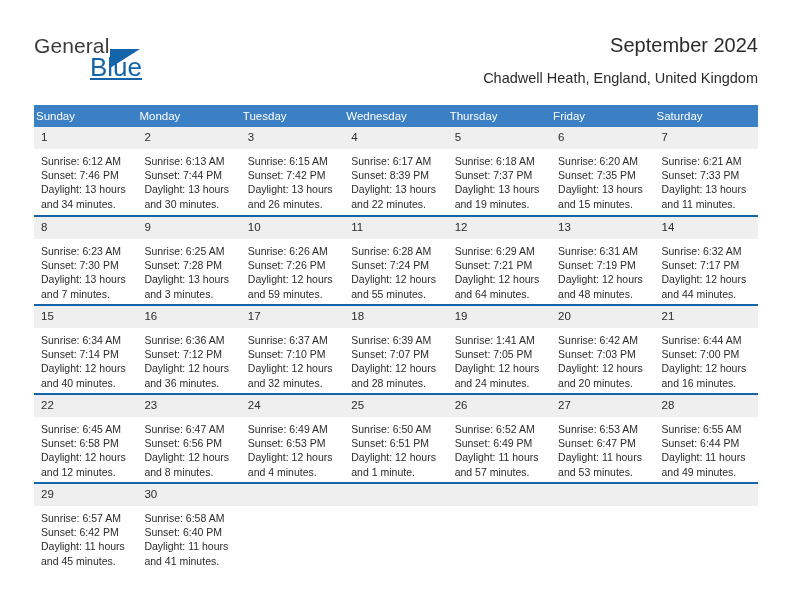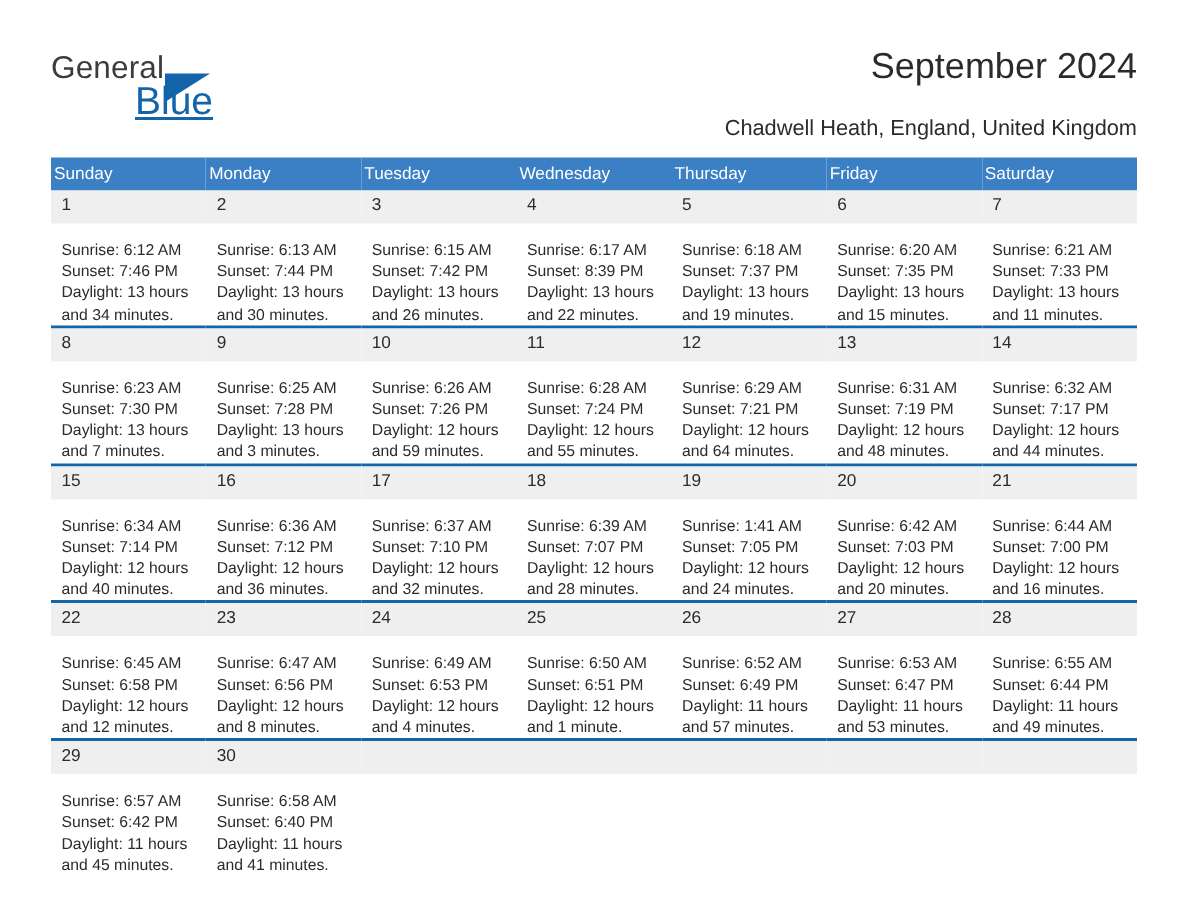--- a/index.html
+++ b/index.html
@@ -68,28 +68,28 @@
     border-bottom: 19px solid transparent;
   }
 
   .title-block {
     position: absolute;
     right: 34px;
     top: 28px;
     text-align: right;
   }
   .month-title {
-    font-size: 24px;
+    font-size: 20px;
     font-weight: normal;
     color: #2b2b2b;
     line-height: 34px;
     white-space: nowrap;
   }
   .location-title {
-    margin-top: 15px;
+    margin-top: 7px;
     font-size: 14.5px;
     color: #2b2b2b;
     line-height: 18px;
     white-space: nowrap;
     text-align: center;
   }
 
   
   .calendar {
     position: absolute;
@@ -141,21 +141,21 @@
     line-height: 13px;
     height: 22px;
     box-sizing: border-box;
   }
   .cell-empty .daynum {
     background: #efefef;
     color: transparent;
   }
 
   .details {
-    padding: 11px 7px 0 7px;
+    padding: 5px 7px 0 7px;
     font-size: 10.5px;
     line-height: 14.2px;
     color: #2b2b2b;
   }
   .details div {
     white-space: nowrap;
   }
   .details .daylight-line {
     white-space: normal;
   }

